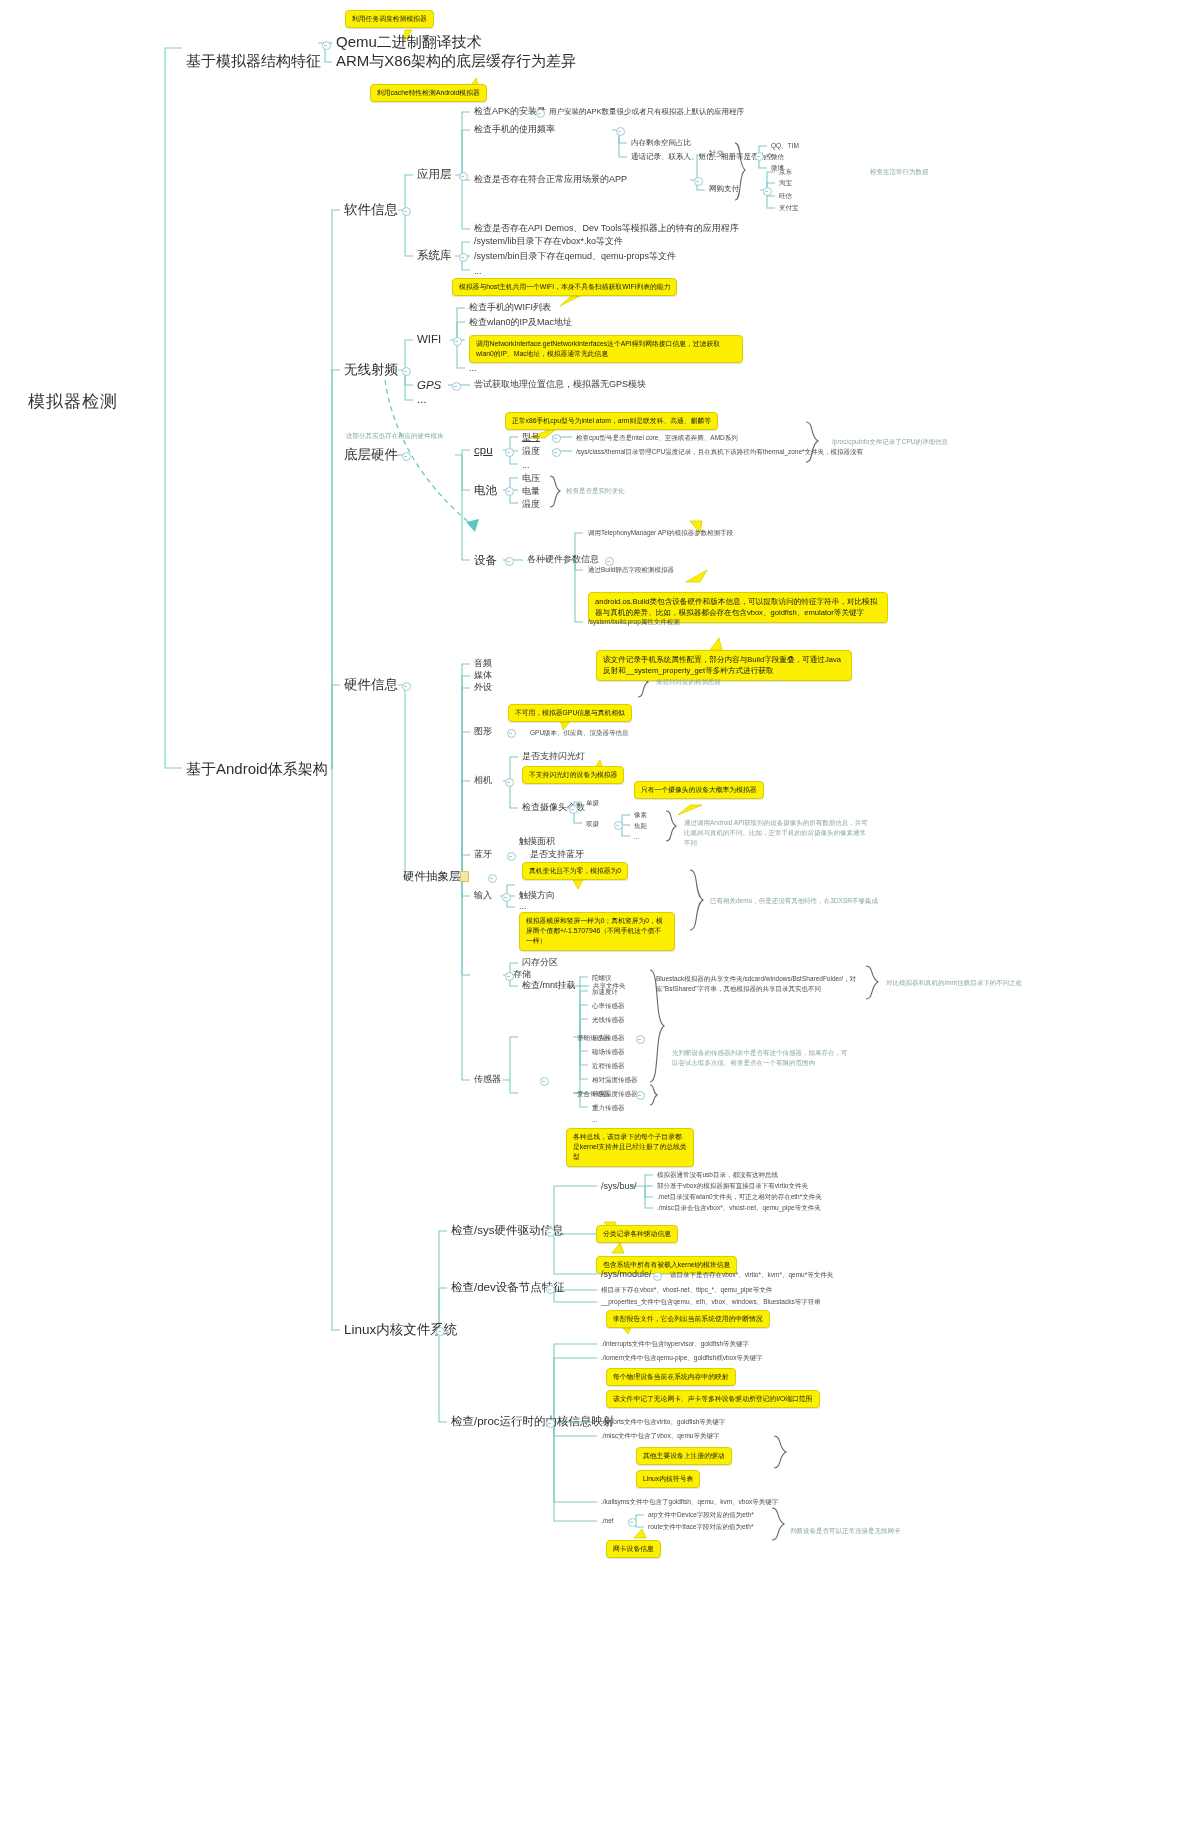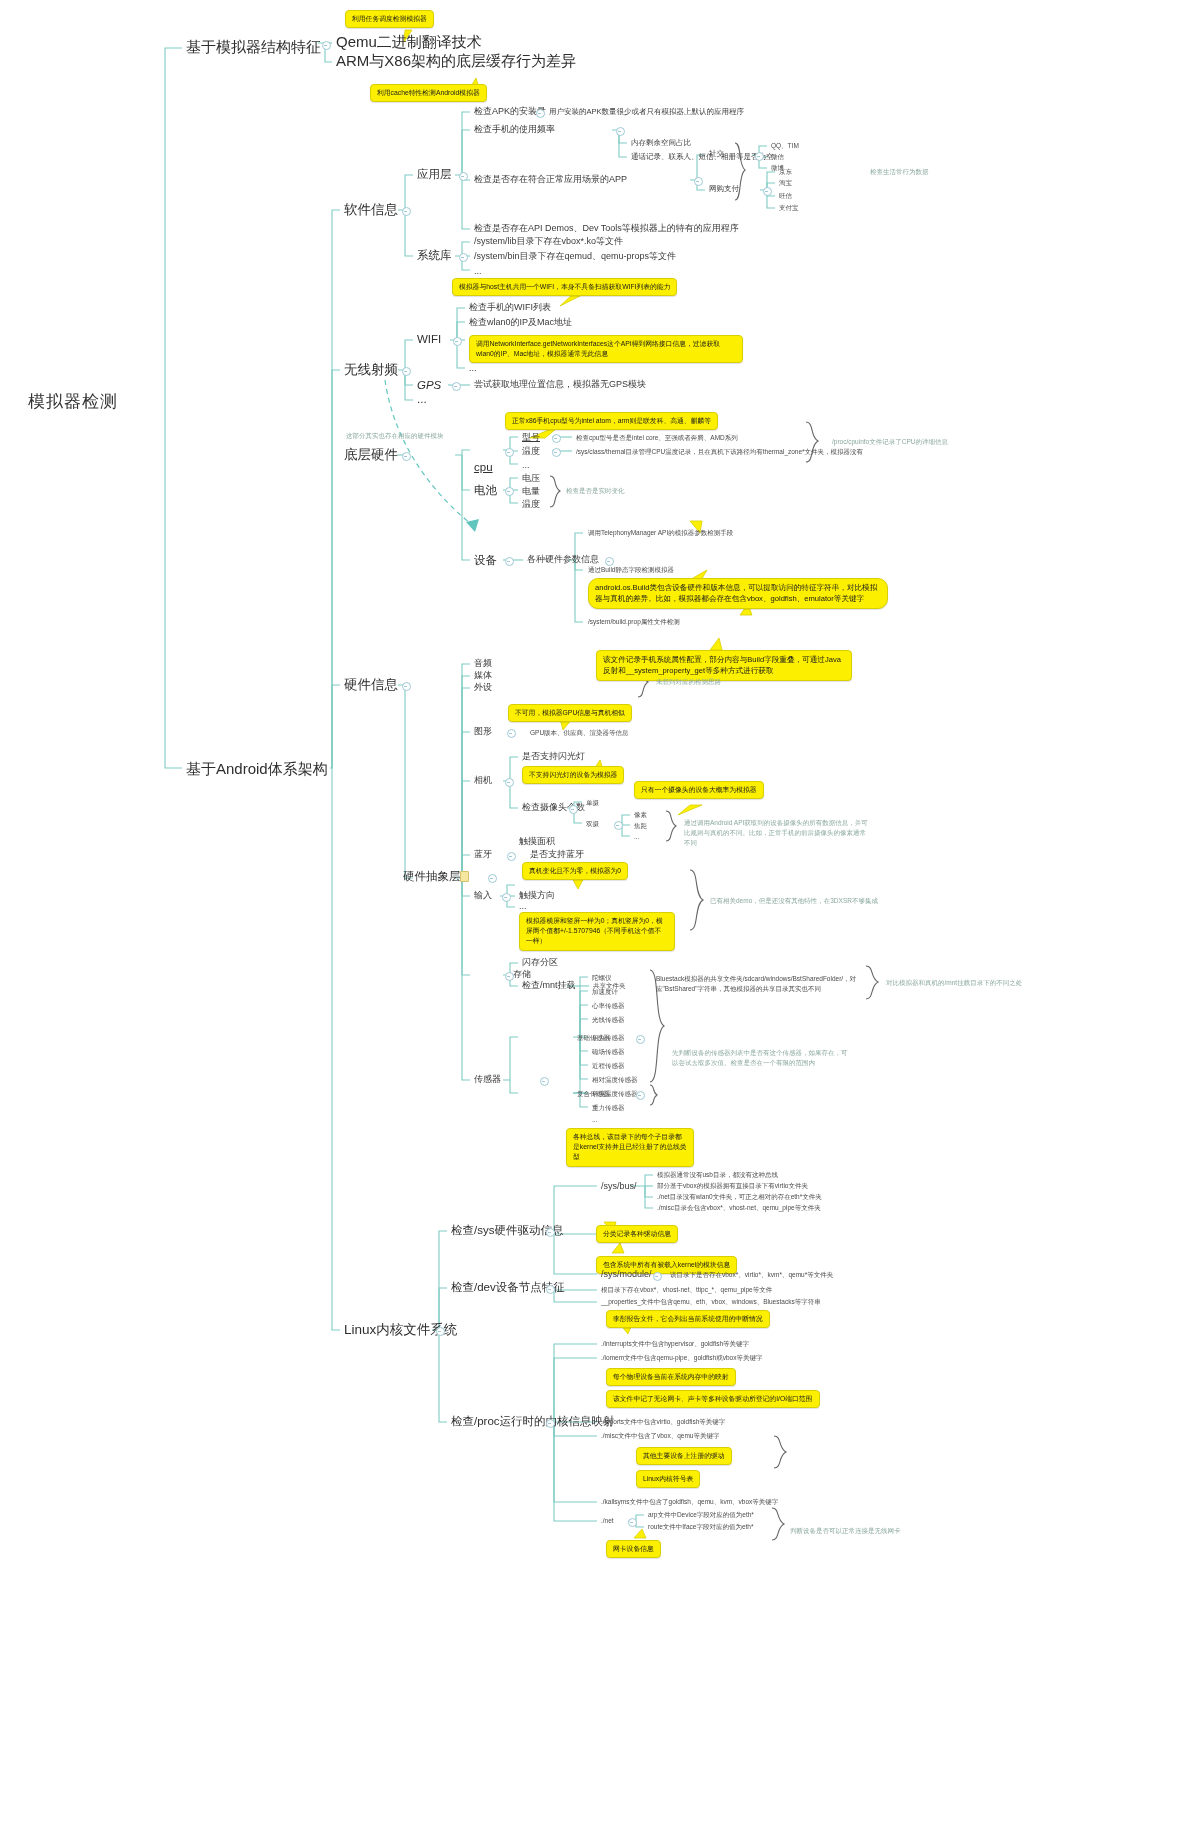--- a/index.html
+++ b/index.html
@@ -236,21 +236,21 @@
       <path d="M866,966 C874,966 870,978 878,982 C870,986 874,999 866,999"></path>
       <path d="M650,970 C660,970 654,1020 664,1026 C654,1032 660,1082 650,1082"></path>
       <path d="M650,1085 C655,1085 652,1092 657,1095 C652,1098 655,1105 650,1105"></path>
       <path d="M774,1436 C782,1436 778,1448 786,1452 C778,1456 782,1468 774,1468"></path>
       <path d="M772,1508 C780,1508 776,1520 784,1524 C776,1528 780,1540 772,1540"></path>
     </g>
   </svg>
 
   <div class="node root" style="left:28px;top:392px;">模拟器检测</div>
 
-  <div class="node lvl1" style="left:186px;top:38px;text-align:center;">基于模拟器结构特征</div>
+  <div class="node lvl1" style="left:186px;top:52px;text-align:center;">基于模拟器结构特征</div>
   <div class="toggle" style="left:322px;top:41px;"></div>
   <div class="node lvl1" style="left:336px;top:33px;">Qemu二进制翻译技术</div>
   <div class="node lvl1" style="left:336px;top:52px;">ARM与X86架构的底层缓存行为差异</div>
 
   <div class="callout" style="left:345px;top:10px;">利用任务调度检测模拟器</div>
   <div class="callout" style="left:370px;top:84px;">利用cache特性检测Android模拟器</div>
 
   <div class="node lvl1" style="left:186px;top:760px;">基于Android体系架构</div>
 
   <div class="node lvl2" style="left:344px;top:202px;">软件信息</div>
@@ -307,21 +307,21 @@
   <div class="node lvl3" style="left:417px;top:379px;font-style:italic;">GPS</div>
   <div class="toggle" style="left:452px;top:382px;"></div>
   <div class="node lvl4" style="left:474px;top:379px;">尝试获取地理位置信息，模拟器无GPS模块</div>
   <div class="node lvl3" style="left:417px;top:393px;">...</div>
   <div class="node note" style="left:346px;top:432px;">这部分其实也存在相应的硬件模块</div>
 
   <div class="node lvl2" style="left:344px;top:447px;">底层硬件</div>
   <div class="toggle" style="left:402px;top:452px;"></div>
 
   <div class="callout" style="left:505px;top:412px;">正常x86手机cpu型号为intel atom，arm则是联发科、高通、麒麟等</div>
-  <div class="node lvl3" style="left:474px;top:461px;text-decoration:underline;">cpu</div>
+  <div class="node lvl3" style="left:474px;top:444px;text-decoration:underline;">cpu</div>
   <div class="toggle" style="left:505px;top:448px;"></div>
   <div class="node lvl4" style="left:522px;top:432px;text-decoration:underline;">型号</div>
   <div class="toggle" style="left:552px;top:434px;"></div>
   <div class="node tiny" style="left:576px;top:434px;">检查cpu型号是否是intel core、至强或者奔腾、AMD系列</div>
   <div class="node lvl4" style="left:522px;top:446px;">温度</div>
   <div class="toggle" style="left:552px;top:448px;"></div>
   <div class="node tiny" style="left:576px;top:448px;">/sys/class/themal目录管理CPU温度记录，且在真机下该路径均有thermal_zone*文件夹，模拟器没有</div>
   <div class="node lvl4" style="left:522px;top:460px;">...</div>
   <div class="node note" style="left:832px;top:438px;">/proc/cpuinfo文件记录了CPU的详细信息</div>
 
@@ -332,21 +332,21 @@
   <div class="node lvl4" style="left:522px;top:499px;">温度</div>
   <div class="node note" style="left:566px;top:487px;">检查是否是实时变化</div>
 
   <div class="node lvl3" style="left:474px;top:554px;">设备</div>
   <div class="toggle" style="left:505px;top:557px;"></div>
   <div class="node lvl4" style="left:527px;top:554px;">各种硬件参数信息</div>
   <div class="toggle" style="left:605px;top:557px;"></div>
 
   <div class="node tiny" style="left:588px;top:529px;">调用TelephonyManager API的模拟器参数检测手段</div>
   <div class="node tiny" style="left:588px;top:566px;">通过Build静态字段检测模拟器</div>
-  <div class="callout big" style="left:588px;top:578px;width:286px;border-radius:10px;">android.os.Build类包含设备硬件和版本信息，可以提取访问的特征字符串，对比模拟器与真机的差异。比如，模拟器都会存在包含vbox、goldfish、emulator等关键字</div>
+  <div class="callout big" style="left:588px;top:592px;width:286px;">android.os.Build类包含设备硬件和版本信息，可以提取访问的特征字符串，对比模拟器与真机的差异。比如，模拟器都会存在包含vbox、goldfish、emulator等关键字</div>
   <div class="node tiny" style="left:588px;top:618px;">/system/build.prop属性文件检测</div>
   <div class="callout big" style="left:588px;top:650px;width:242px;margin-left:8px;">该文件记录手机系统属性配置，部分内容与Build字段重叠，可通过Java反射和__system_property_get等多种方式进行获取</div>
 
   <div class="node lvl2" style="left:344px;top:677px;">硬件信息</div>
   <div class="toggle" style="left:402px;top:682px;"></div>
 
   <div class="node lvl3" style="left:403px;top:870px;">硬件抽象层</div>
   <div class="docicon" style="left:460px;top:871px;"></div>
   <div class="toggle" style="left:488px;top:874px;"></div>
 

